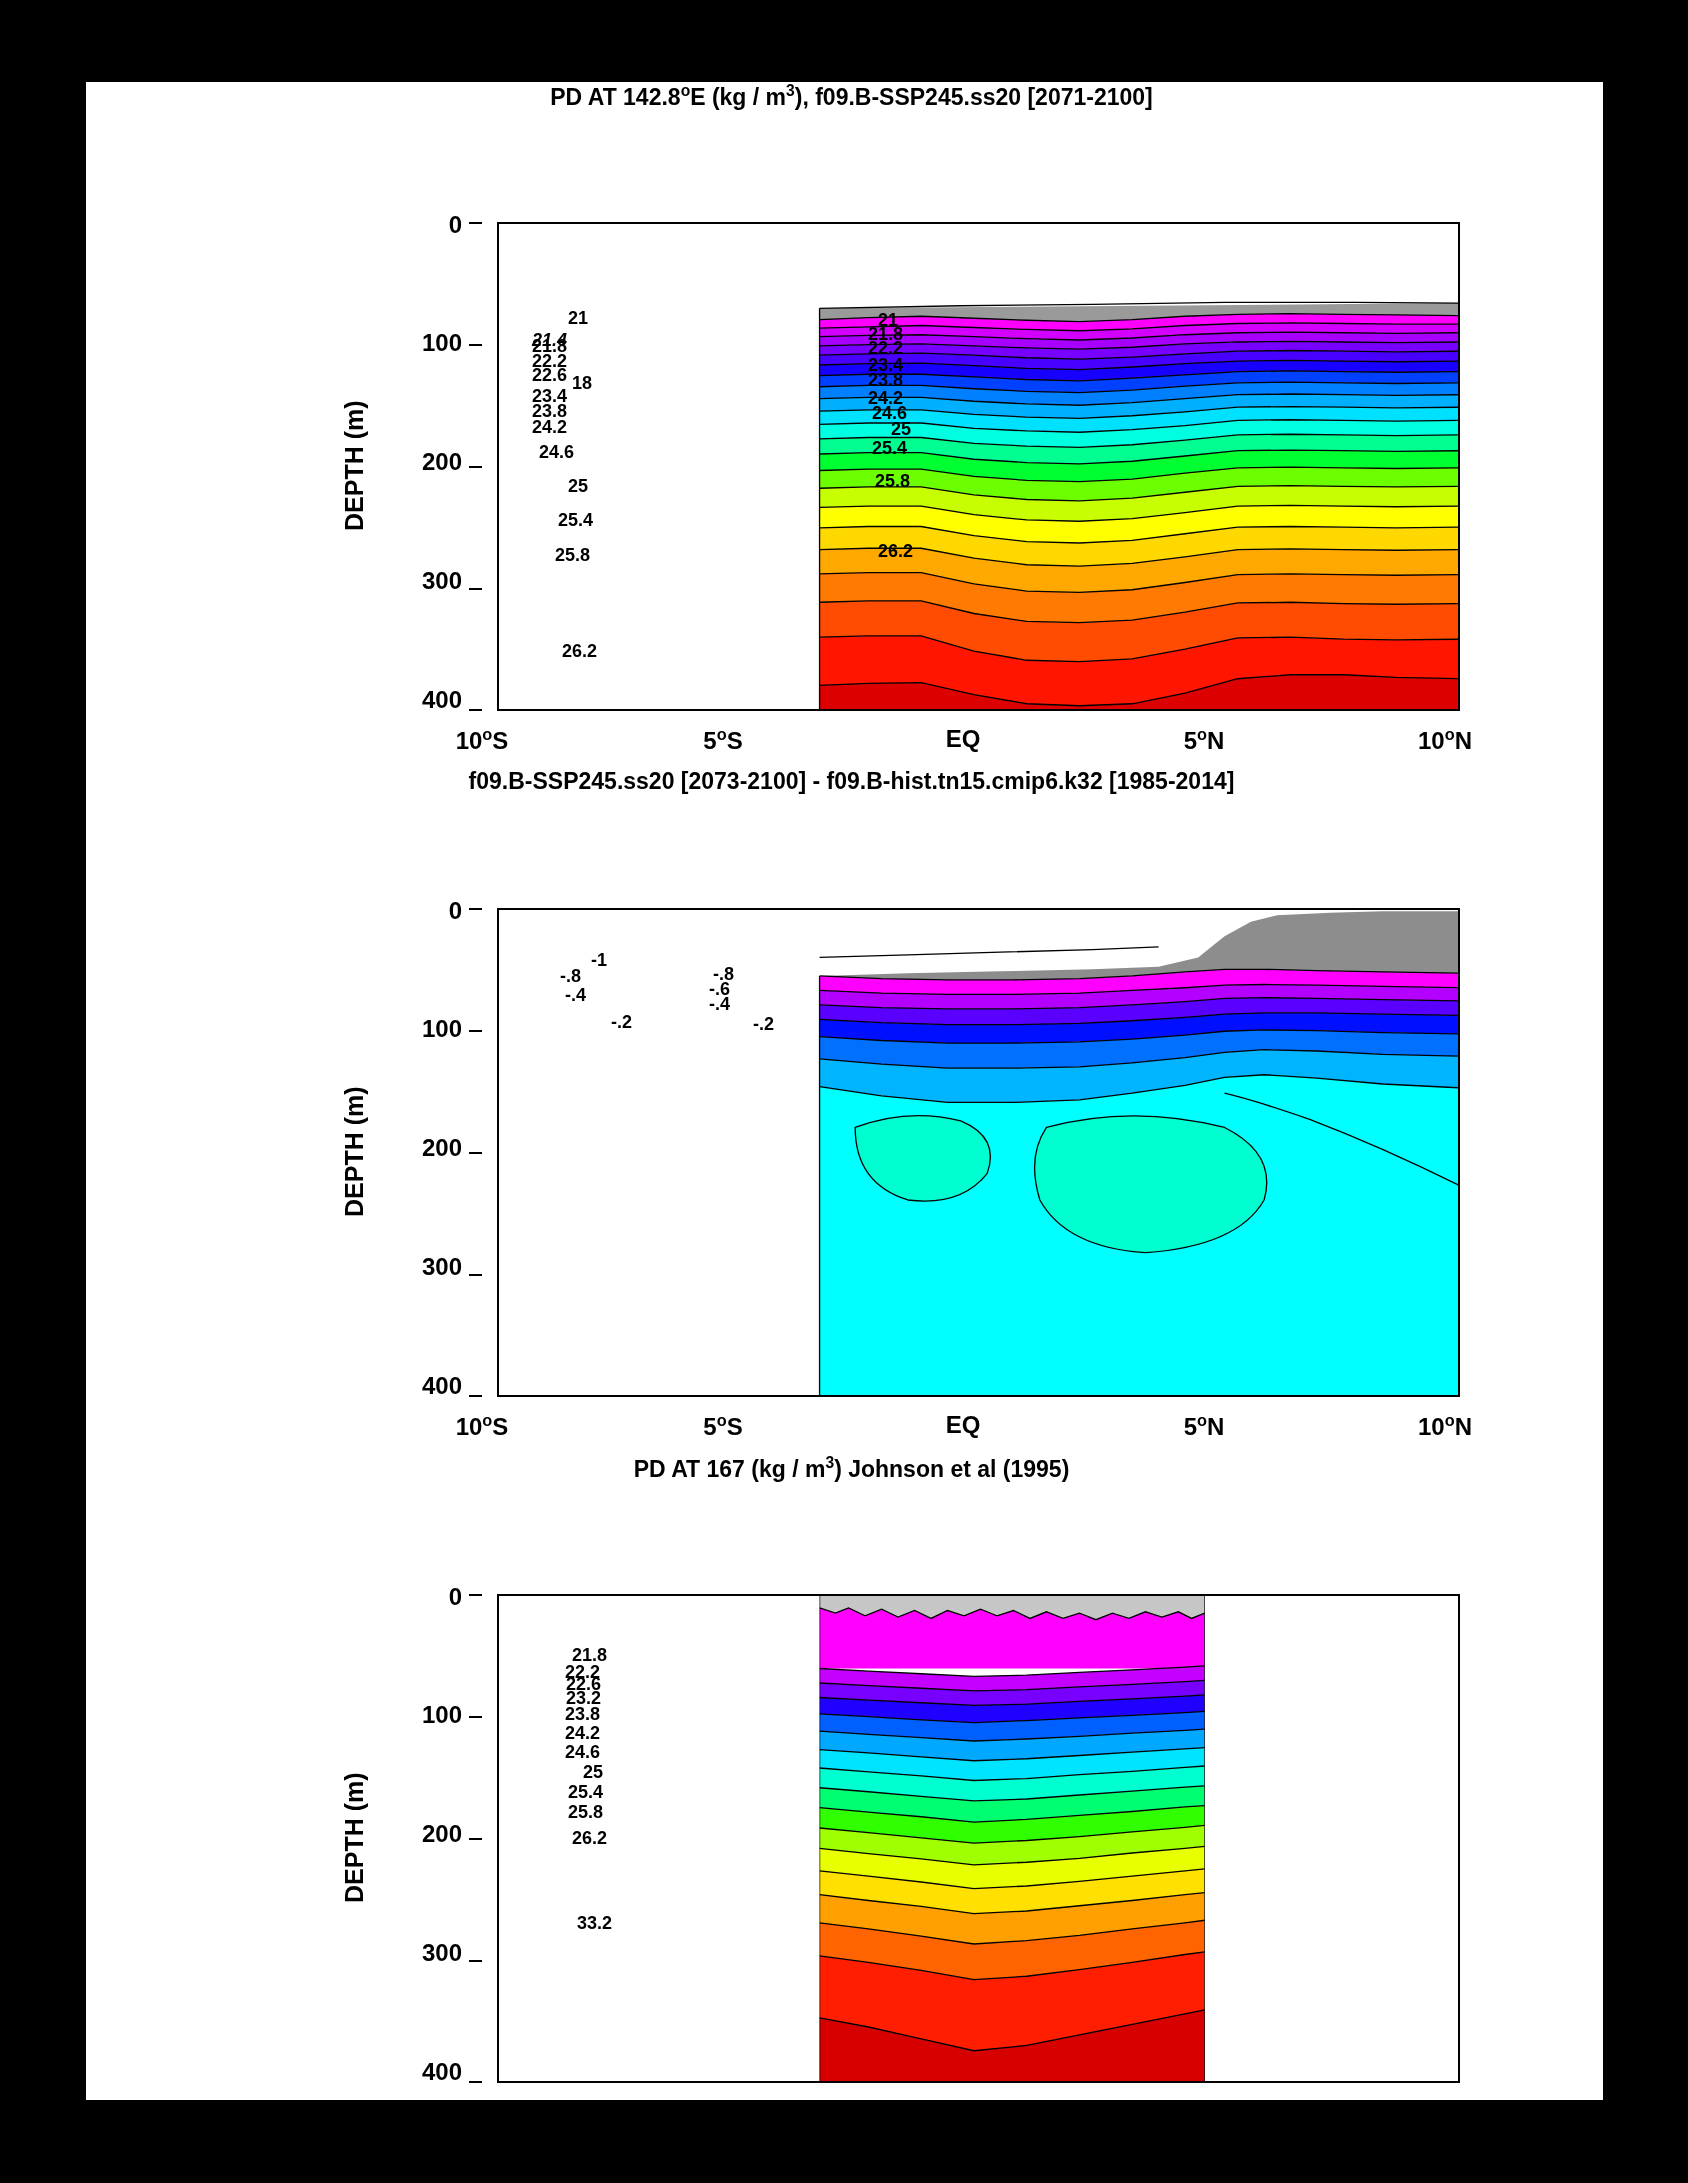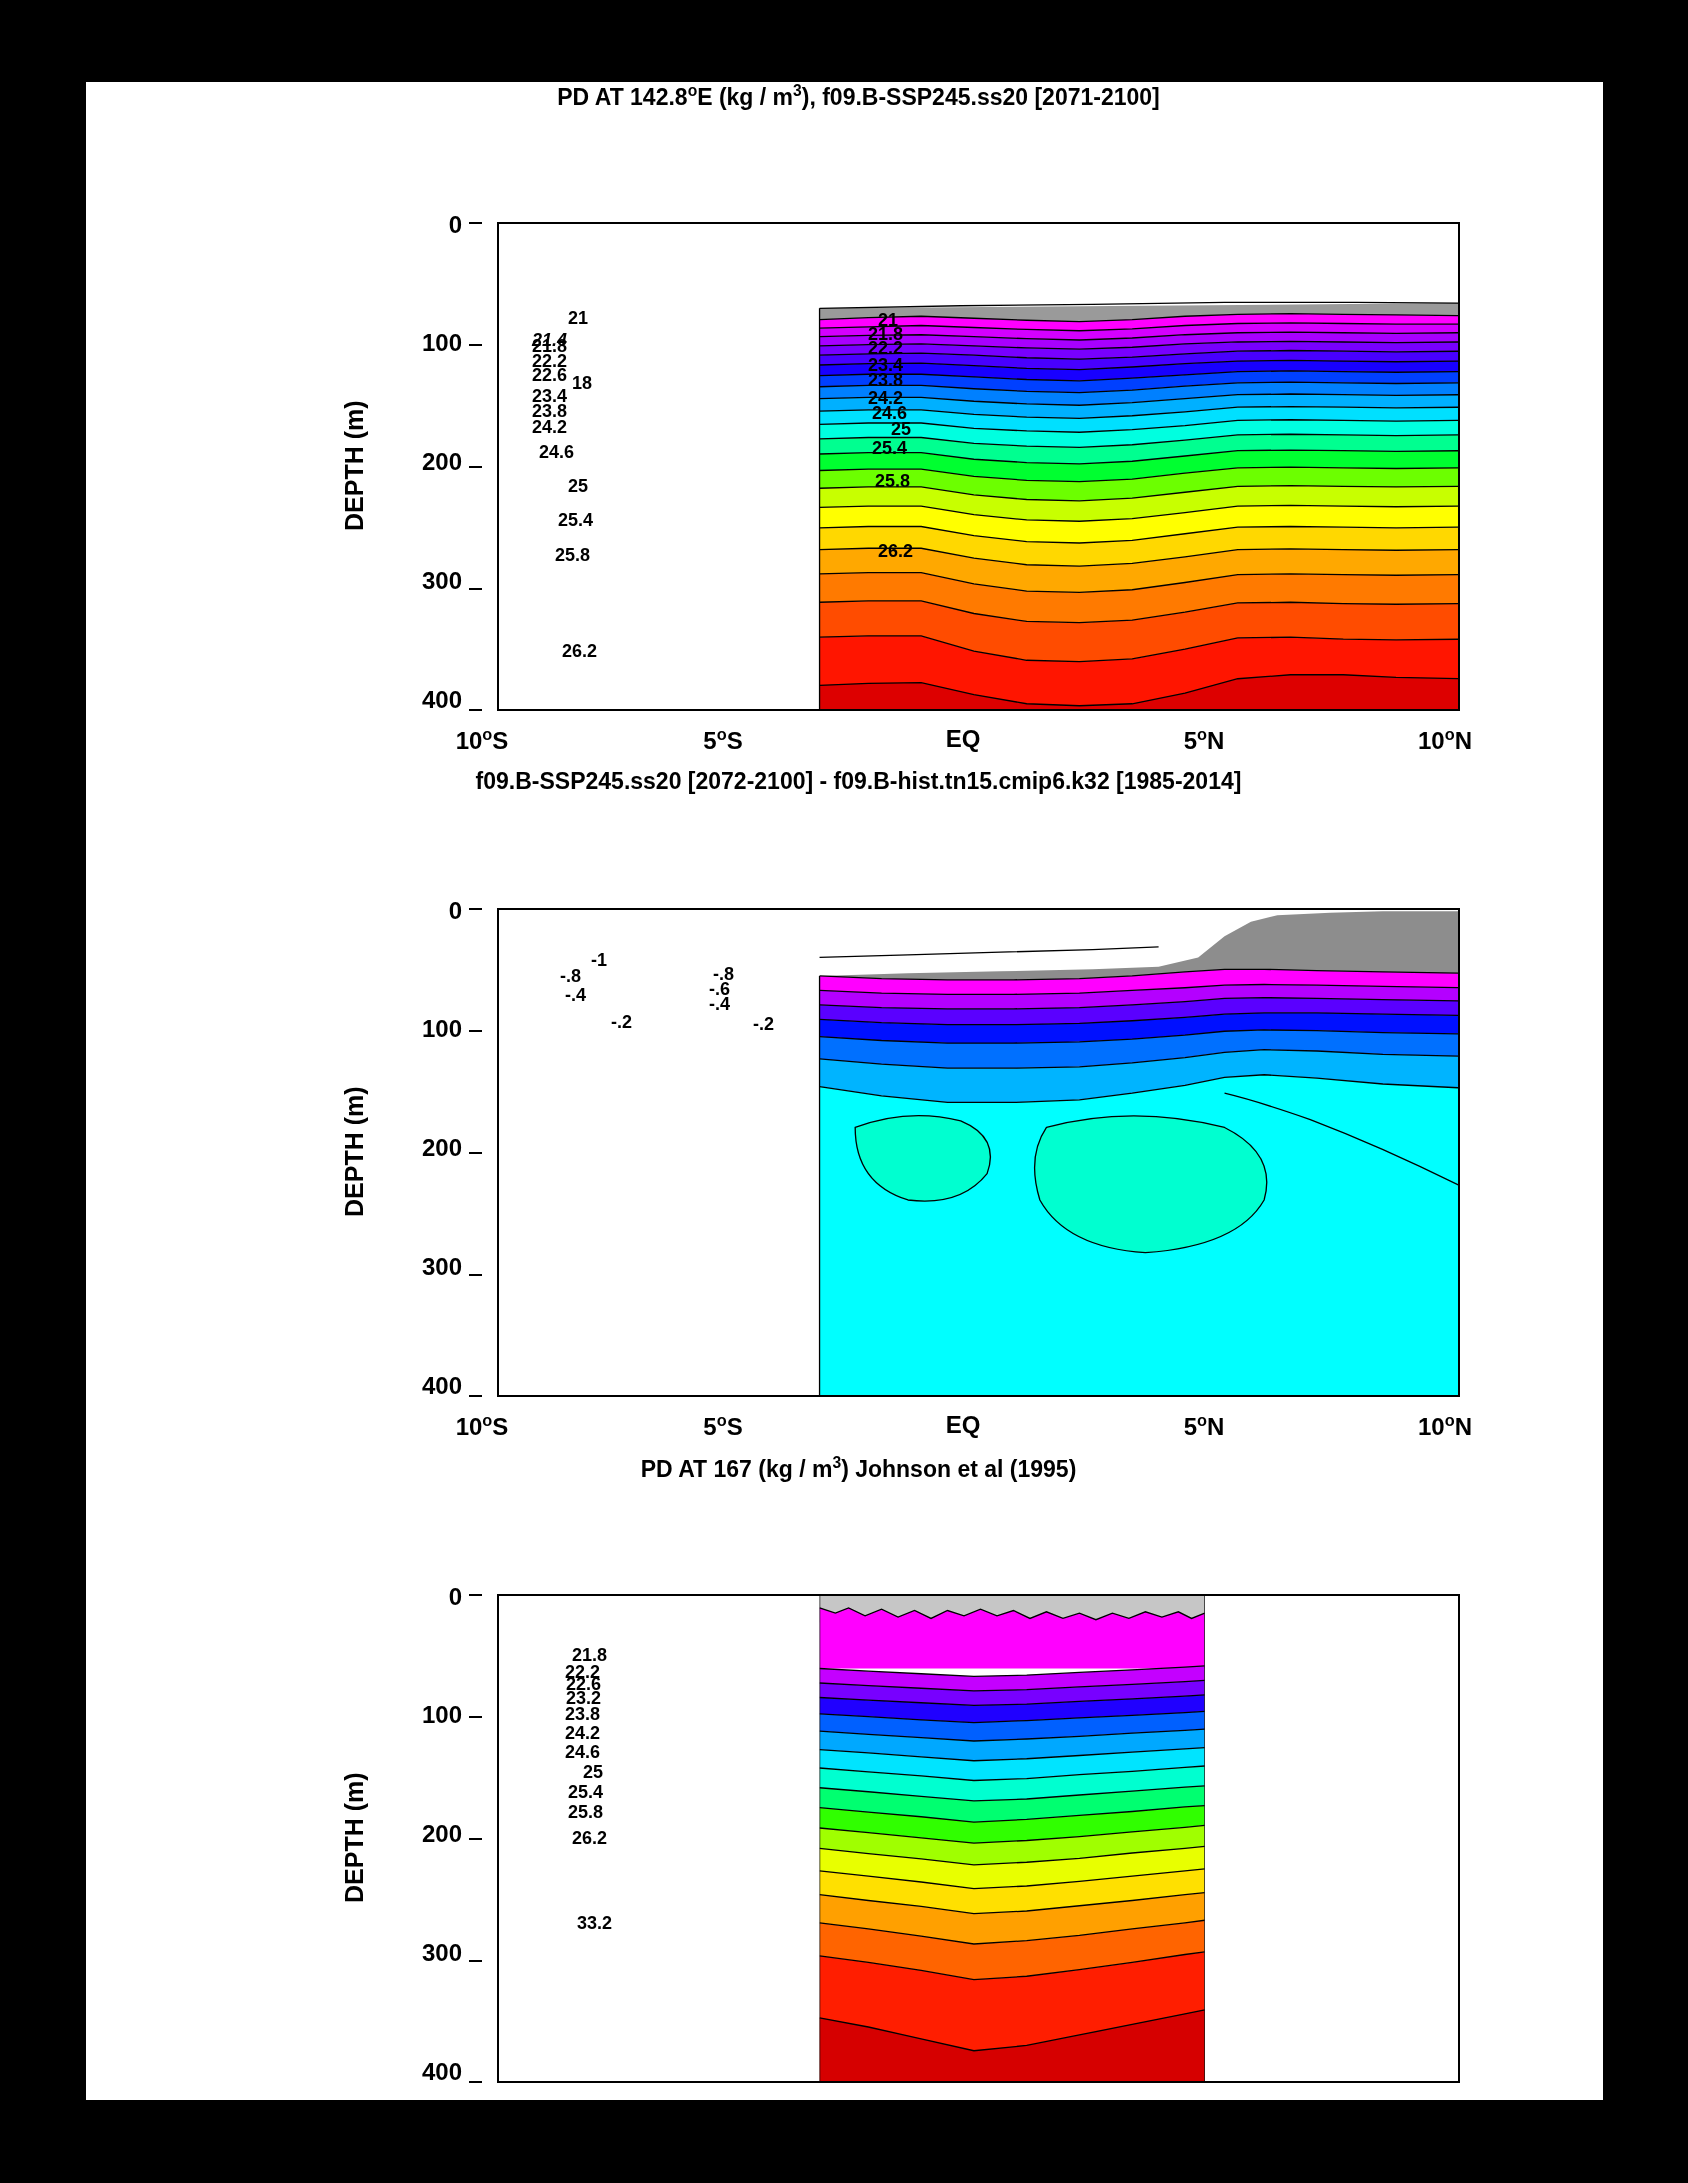--- a/index.html
+++ b/index.html
@@ -30,21 +30,21 @@
   }
 
   
   .panel {
     position: absolute;
     left: 0;
     width: 1517px;
   }
   .panel-title {
     position: absolute;
-    left: 14px;
+    left: 7px;
     width: 1517px;
     text-align: center;
     font-size: 23px;
     font-weight: bold;
     color: #000000;
     letter-spacing: 0px;
   }
   .plot-frame {
     position: absolute;
     border: 2px solid #000000;
@@ -222,21 +222,21 @@
 
       <div class="xtick-label" style="left:343px;top:643px;width:106px;"><span>10<span class="sup-o">o</span>S</span></div>
       <div class="xtick-label" style="left:584px;top:643px;width:106px;"><span>5<span class="sup-o">o</span>S</span></div>
       <div class="xtick-label" style="left:824px;top:643px;width:106px;"><span>EQ</span></div>
       <div class="xtick-label" style="left:1065px;top:643px;width:106px;"><span>5<span class="sup-o">o</span>N</span></div>
       <div class="xtick-label" style="left:1306px;top:643px;width:106px;"><span>10<span class="sup-o">o</span>N</span></div>
     </div>
 
     <div class="panel" style="top:686px;height:594px;">
       <div class="panel-title" style="top:0px;">
-        <span>f09.B-SSP245.ss20 [2072-2100] - f09.B-hist.tn15.cmip6.k32 [1985-2014]</span>
+        <span>f09.B-SSP245.ss20 [2073-2100] - f09.B-hist.tn15.cmip6.k32 [1985-2014]</span>
       </div>
 
       <div class="axis-label-y" style="left:254px;top:449px;">DEPTH (m)</div>
 
       <div class="ytick-label" style="left:297px;top:129px;width:79px;">0</div>
       <div class="ytick-label" style="left:297px;top:247px;width:79px;">100</div>
       <div class="ytick-label" style="left:297px;top:366px;width:79px;">200</div>
       <div class="ytick-label" style="left:297px;top:485px;width:79px;">300</div>
       <div class="ytick-label" style="left:297px;top:604px;width:79px;">400</div>
 

